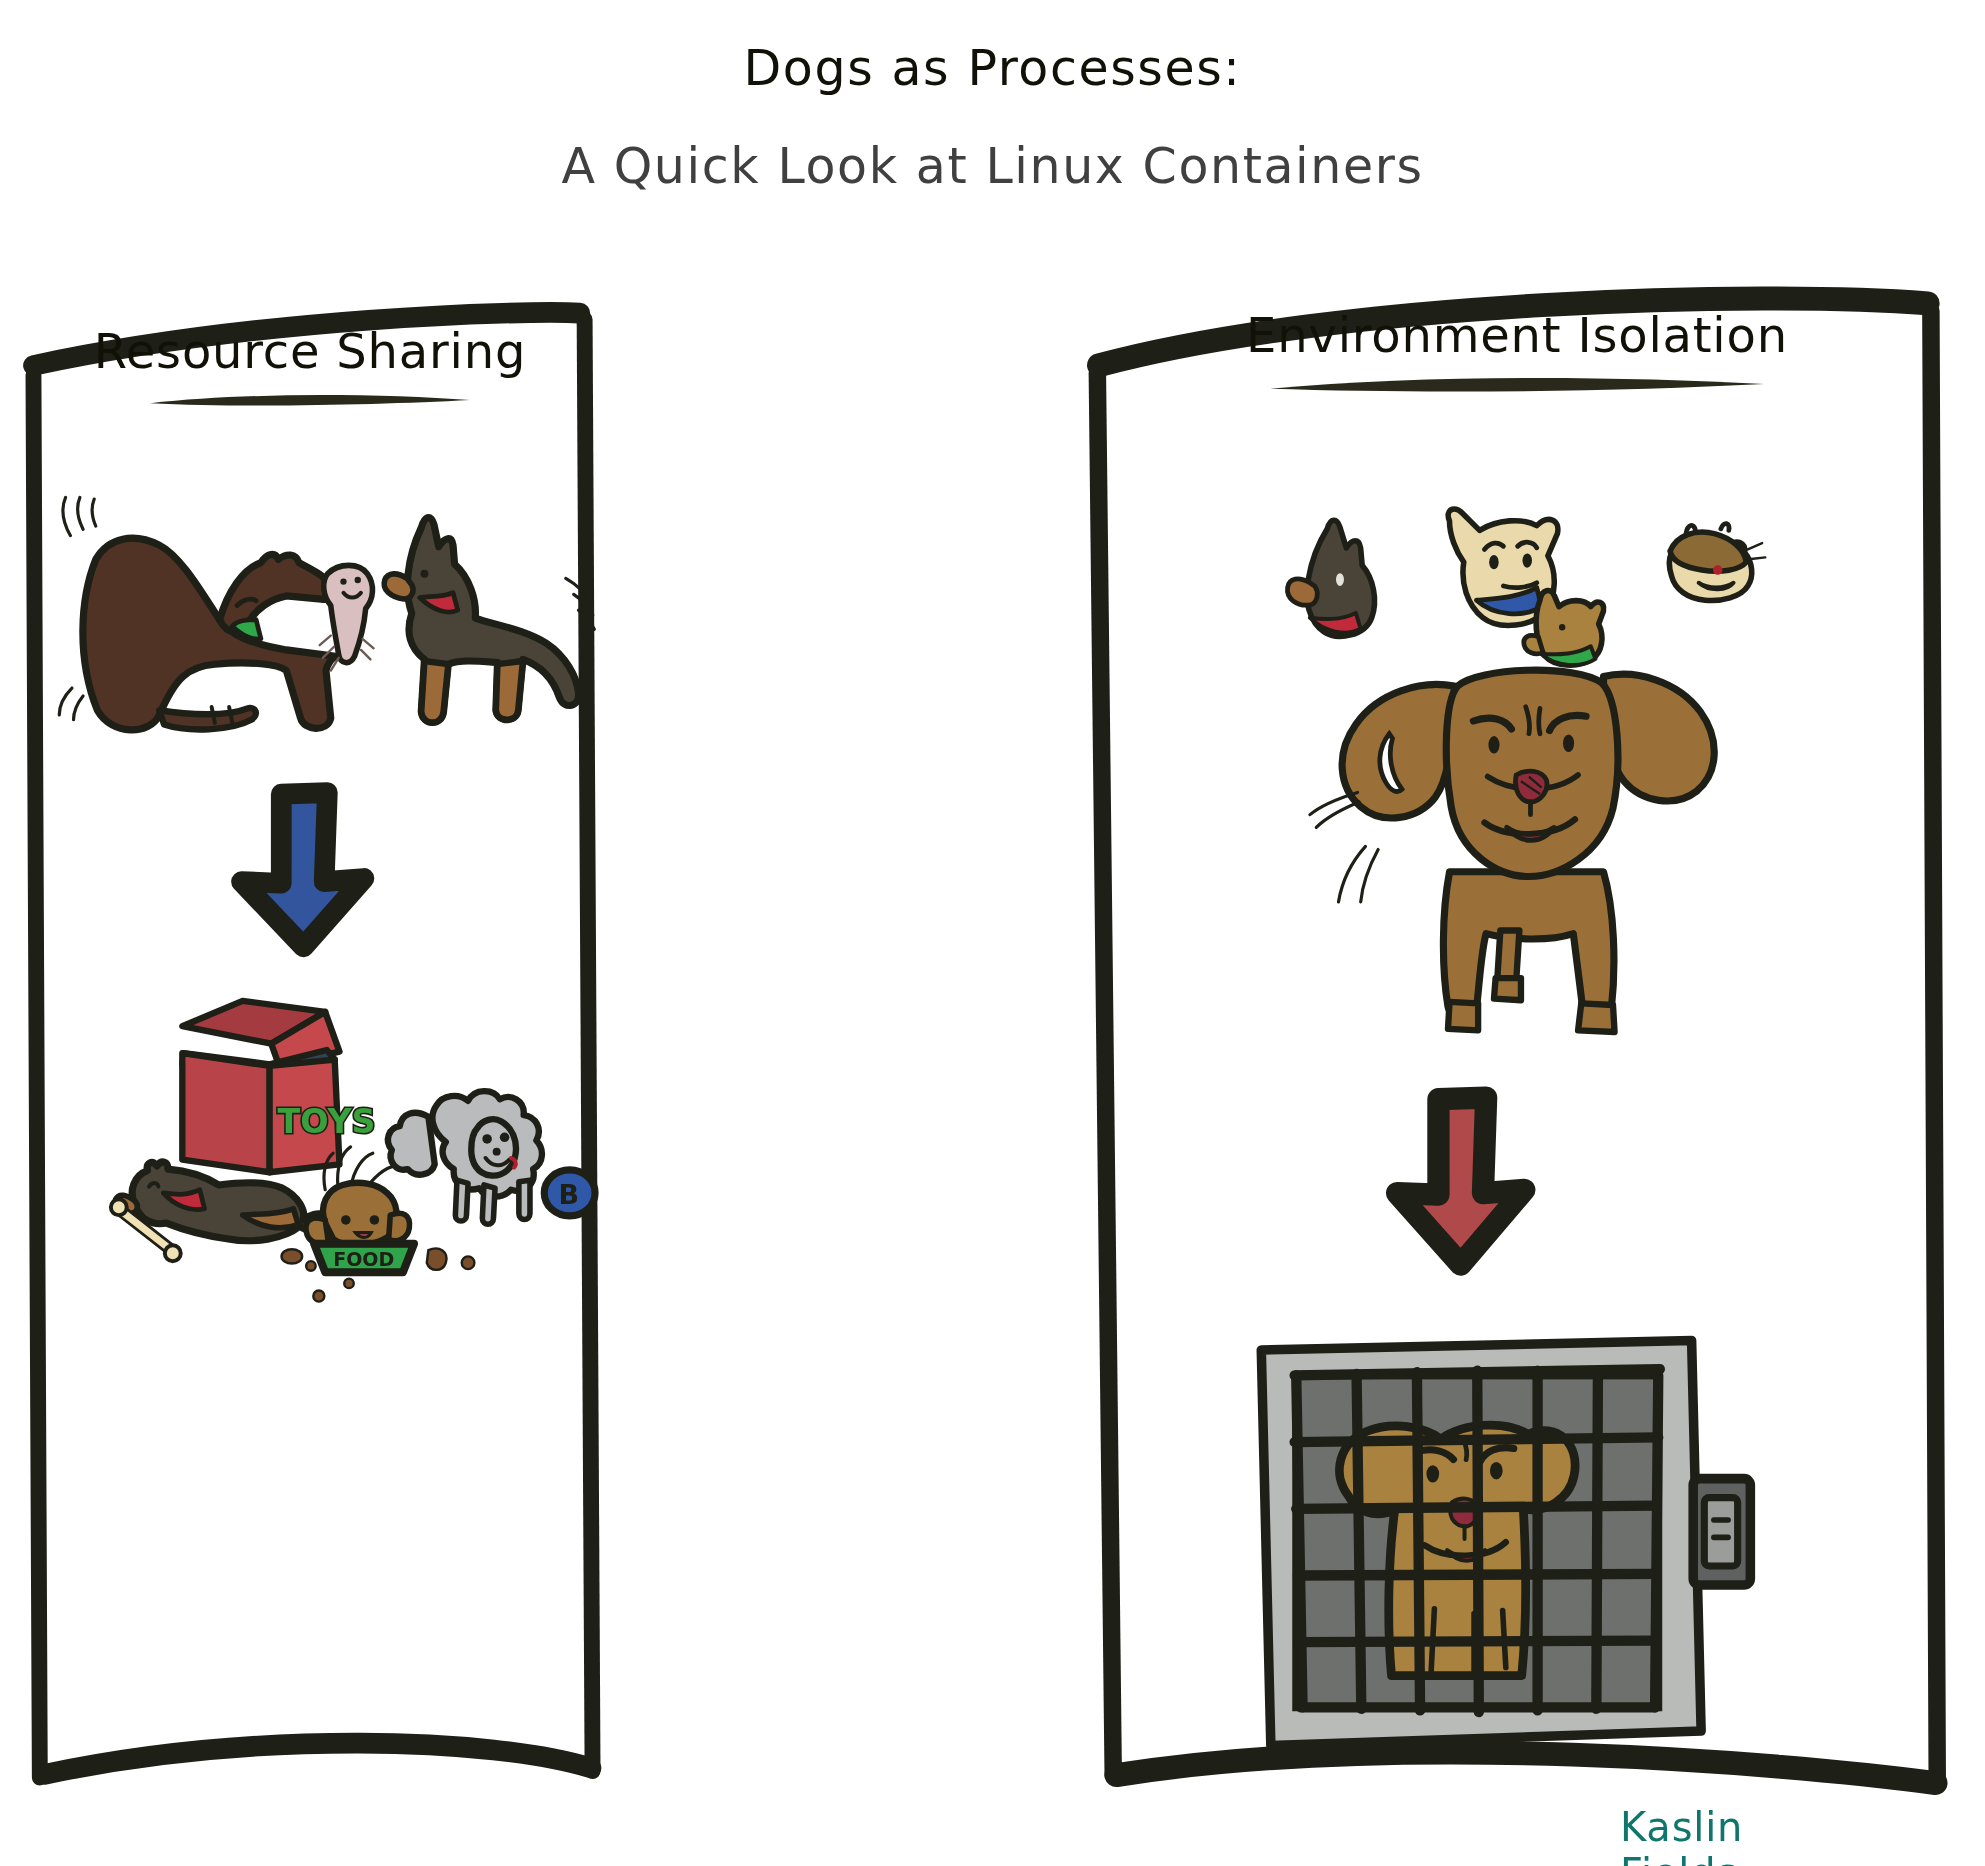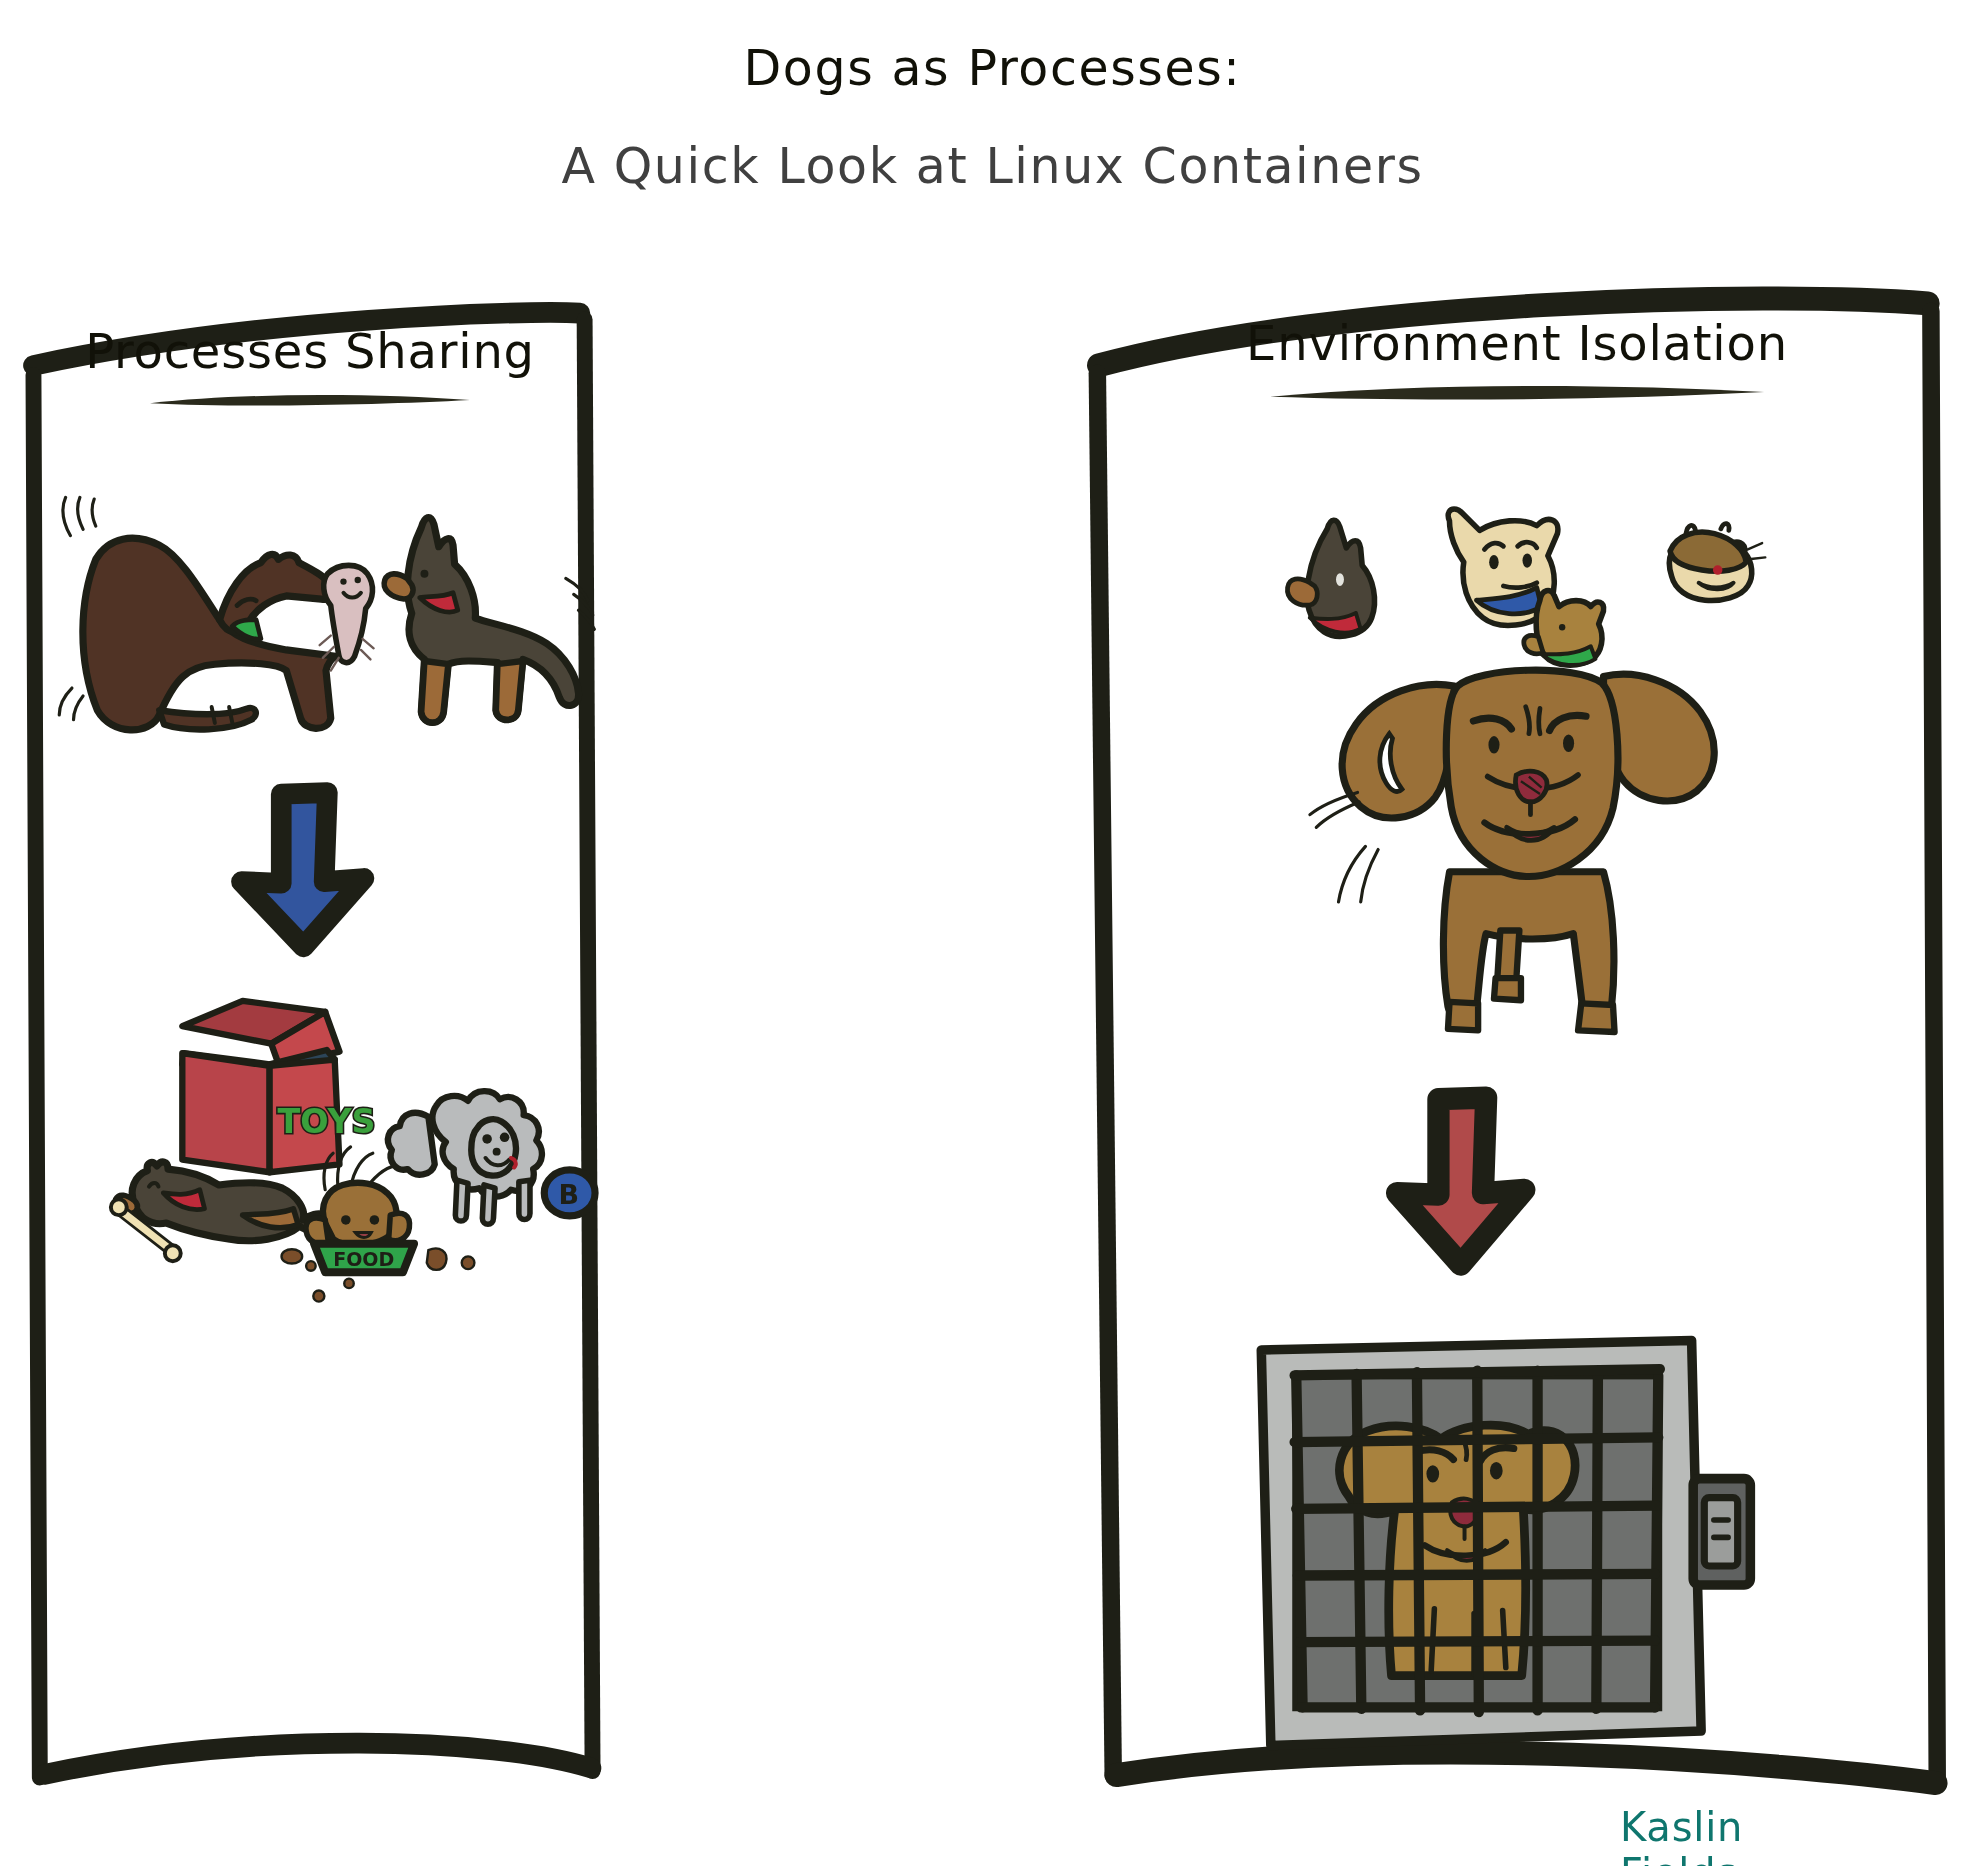--- a/index.html
+++ b/index.html
@@ -68,21 +68,21 @@
   <div class="panel" style="left:16px; top:278px; width:953px; height:1533px;">
 
     <svg class="panel-svg" width="953" height="1533" viewBox="0 0 1200 1930">
       <path d="M22,110 C 300,50 640,40 710,44" stroke="#1e1f16" stroke-width="26" fill="none" stroke-linecap="round"></path>
       <path d="M22,122 L 30,1888" stroke="#1e1f16" stroke-width="20" fill="none" stroke-linecap="round"></path>
       <path d="M716,52 L 726,1880" stroke="#1e1f16" stroke-width="20" fill="none" stroke-linecap="round"></path>
       <path d="M36,1884 C 300,1828 600,1838 724,1876" stroke="#1e1f16" stroke-width="26" fill="none" stroke-linecap="round"></path>
     </svg>
 
     <div class="panel-head" style="left:0; top:40px; width:588px;">
-      <div class="ln">Processes Sharing</div>
+      <div class="ln">Resource Sharing</div>
       <svg class="underline-svg" width="334" height="20.6" viewBox="0 0 420 26">
         <path d="M8,18 C 130,4 300,6 412,14 C 300,20 130,24 8,18 Z" fill="#2a2a1c"></path>
       </svg>
     </div>
 
     <svg class="scene" style="left:32px; top:202px;" width="556" height="262" viewBox="0 0 700 330">
       <g stroke="#1e1f16" stroke-width="4" fill="none" stroke-linecap="round">
         <path d="M28,70 C 18,52 16,36 22,22"></path>
         <path d="M44,62 C 36,46 35,34 40,22"></path>
         <path d="M60,58 C 54,44 54,34 58,24"></path>
@@ -264,21 +264,21 @@
 
   <div class="panel" style="left:1064px; top:270px; width:905px; height:1548px;">
 
     <svg class="panel-svg" width="905" height="1548" viewBox="0 0 1140 1950">
       <path d="M44,120 C 350,38 880,26 1088,42" stroke="#1e1f16" stroke-width="30" fill="none" stroke-linecap="round"></path>
       <path d="M42,130 L 62,1896" stroke="#1e1f16" stroke-width="22" fill="none" stroke-linecap="round"></path>
       <path d="M1092,52 L 1100,1900" stroke="#1e1f16" stroke-width="22" fill="none" stroke-linecap="round"></path>
       <path d="M66,1896 C 420,1840 900,1880 1098,1906" stroke="#1e1f16" stroke-width="30" fill="none" stroke-linecap="round"></path>
     </svg>
 
-    <div class="panel-head" style="left:48px; top:40px; width:810px;">
+    <div class="panel-head" style="left:48px; top:32px; width:810px;">
       <div class="ln">Environment Isolation</div>
       <svg class="underline-svg" width="508" height="20.6" viewBox="0 0 640 26">
         <path d="M8,20 C 200,2 440,4 632,14 C 440,24 200,26 8,20 Z" fill="#2a2a1c"></path>
       </svg>
     </div>
 
     <svg class="scene" style="left:222px; top:230px;" width="492" height="183" viewBox="0 0 620 230">
 
       <g>
         <path d="M52,36 C 56,22 64,22 68,34 L 76,60

